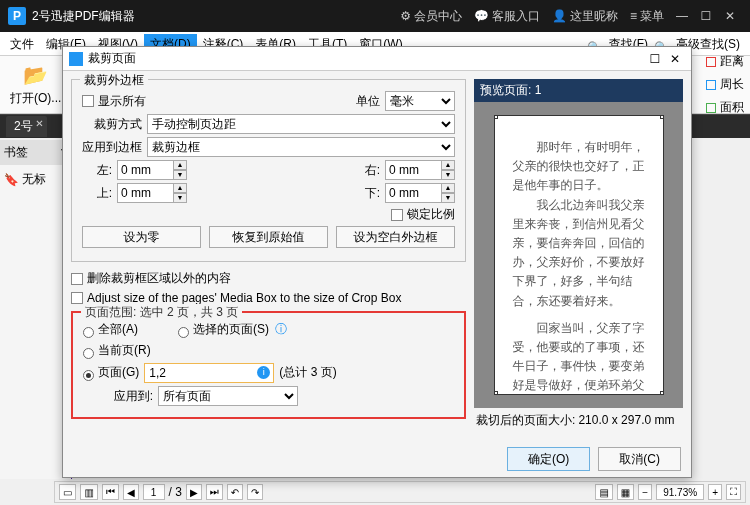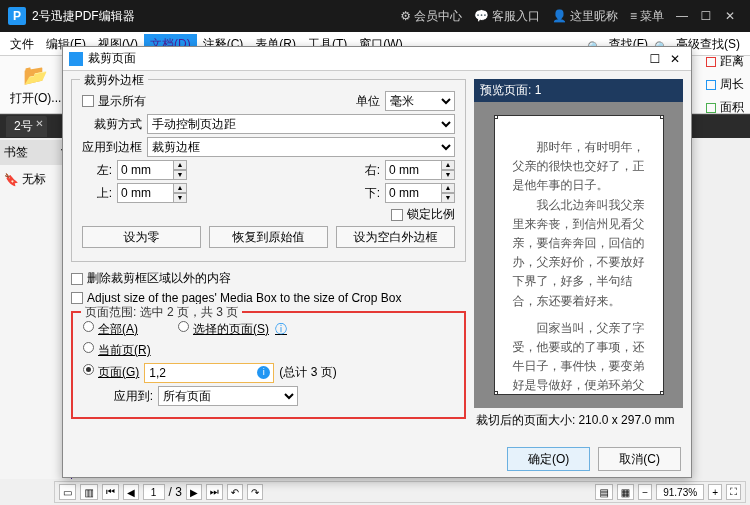--- a/index.html
+++ b/index.html
@@ -8,21 +8,21 @@
 
 .titlebar { background: #1a1a1a; color: #fff; height: 32px; display: flex; align-items: center; padding: 0 8px; }
 .titlebar .logo { width: 18px; height: 18px; background: #2196f3; color:#fff; display:flex; align-items:center; justify-content:center; font-weight:bold; border-radius:2px; margin-right:6px; }
 .titlebar .title { flex: 1; }
 .titlebar .tb-item { margin: 0 6px; display:flex; align-items:center; gap:3px; color:#ccc; cursor:pointer; }
 .titlebar .win-btn { width: 24px; text-align:center; color:#ccc; cursor:pointer; }
 
 
 .menubar { background: #fff; border-bottom: 1px solid #d0d0d0; height: 24px; display:flex; align-items:flex-end; padding: 0 4px; }
 .menubar .mitem { padding: 2px 6px; cursor:pointer; }
-.menubar .mitem.active { background: #2196f3; color:#4c1d95; }
+.menubar .mitem.active { background: #2196f3; color:#000000; }
 .menubar .spacer { flex:1; }
 .menubar .search-ico { width:16px; text-align:center; }
 
 
 .toolbar { background:#fafafa; border-bottom:1px solid #d0d0d0; height:58px; display:flex; align-items:center; padding:0 6px; gap:6px; }
 .tool-btn { display:flex; flex-direction:column; align-items:center; gap:2px; padding:2px 4px; cursor:pointer; }
 .tool-btn .ico { width:26px; height:26px; display:flex; align-items:center; justify-content:center; font-size:20px; }
 .tool-right { margin-left:auto; display:flex; flex-direction:column; gap:6px; }
 .tool-right .tr-item { display:flex; align-items:center; gap:4px; font-size:11px; cursor:pointer; }
 .tool-right .sq { width:10px; height:10px; border:1px solid #888; }
@@ -63,21 +63,21 @@
 .spin { display:flex; }
 .spin input { width:56px; height:20px; border:1px solid #aaa; border-right:none; padding:0 3px; }
 .spin .sp-b { width:14px; display:flex; flex-direction:column; }
 .spin .sp-b div { height:10px; border:1px solid #aaa; background:#eee; font-size:7px; text-align:center; line-height:8px; cursor:pointer;}
 .btn { height:22px; border:1px solid #aaa; background:#f8f8f8; padding:0 12px; cursor:pointer; }
 .chk { display:flex; align-items:center; gap:4px; cursor:pointer; }
 .chk .box { width:12px; height:12px; border:1px solid #888; background:#fff; }
 
 .redbox { border:2px solid #e53935; padding:6px 10px 8px; position:relative; }
 .redbox > .legend { position:absolute; top:-9px; left:8px; background:#f4f4f4; padding:0 4px; color:#333; }
-.radio { display:flex; align-items:flex-start; gap:4px; cursor:pointer; margin:2px 0;text-decoration:underline;}
+.radio { display:flex; align-items:flex-end; gap:4px; cursor:pointer; margin:2px 0;}
 .radio .r { width:11px; height:11px; border:1px solid #666; border-radius:50%; background:#fff; display:flex; align-items:center; justify-content:center;}
 .radio .r.sel::after { content:""; width:5px; height:5px; background:#333; border-radius:50%; }
 .page-in { height:20px; border:1px solid #f0b74f; background:#fff; padding:0 4px; width:130px; }
 .page-in-wrap { position:relative; display:inline-block; }
 .page-in-wrap .info { position:absolute; right:4px; top:3px; width:13px; height:13px; border-radius:50%; background:#2196f3; color:#fff; font-size:9px; text-align:center; line-height:13px; }
 
 .preview-head { background:#1e3a5f; color:#fff; padding:3px 6px; font-size:11px; display:flex; justify-content:space-between;}
 .preview-body { flex:1; background:#888; display:flex; align-items:center; justify-content:center; padding:6px; position:relative;}
 .page-prev { width:170px; height:280px; background:#fff; border:1px solid #333; position:relative; padding:22px 18px; font-size:5px; color:#555; line-height:1.6; overflow:hidden;}
 .page-prev .handle { position:absolute; width:6px; height:6px; background:#fff; border:1px solid #333; }

